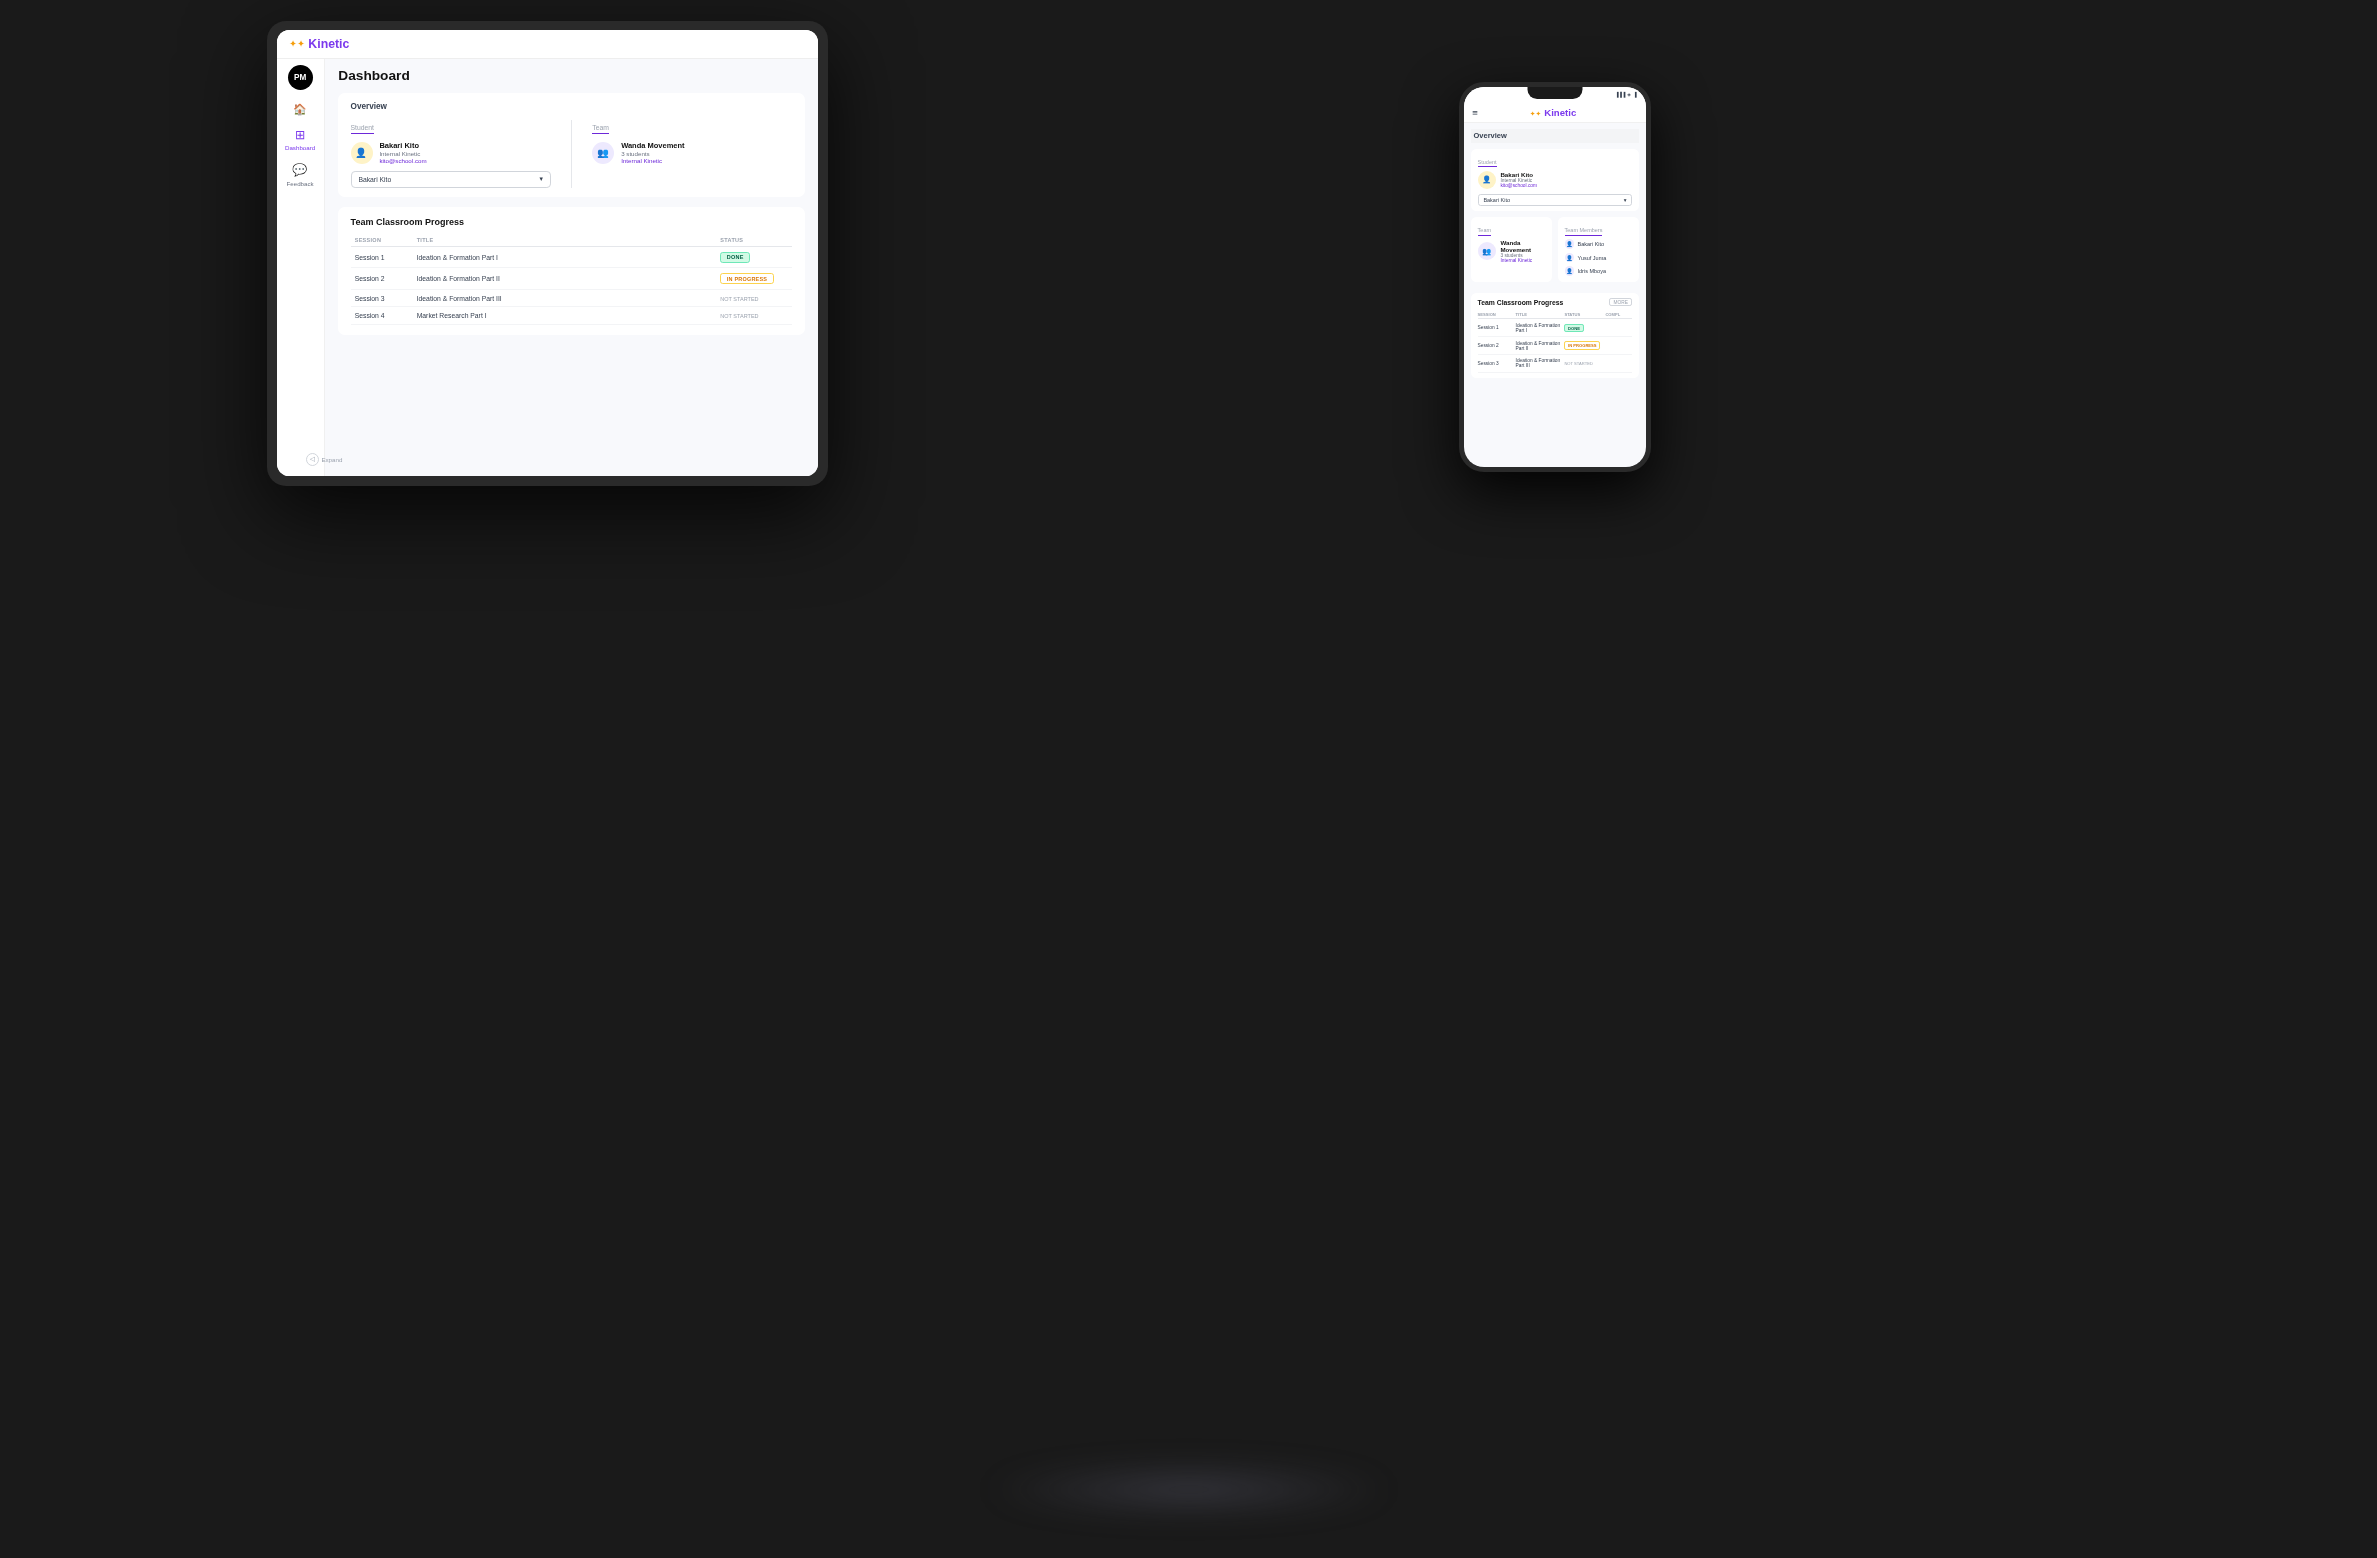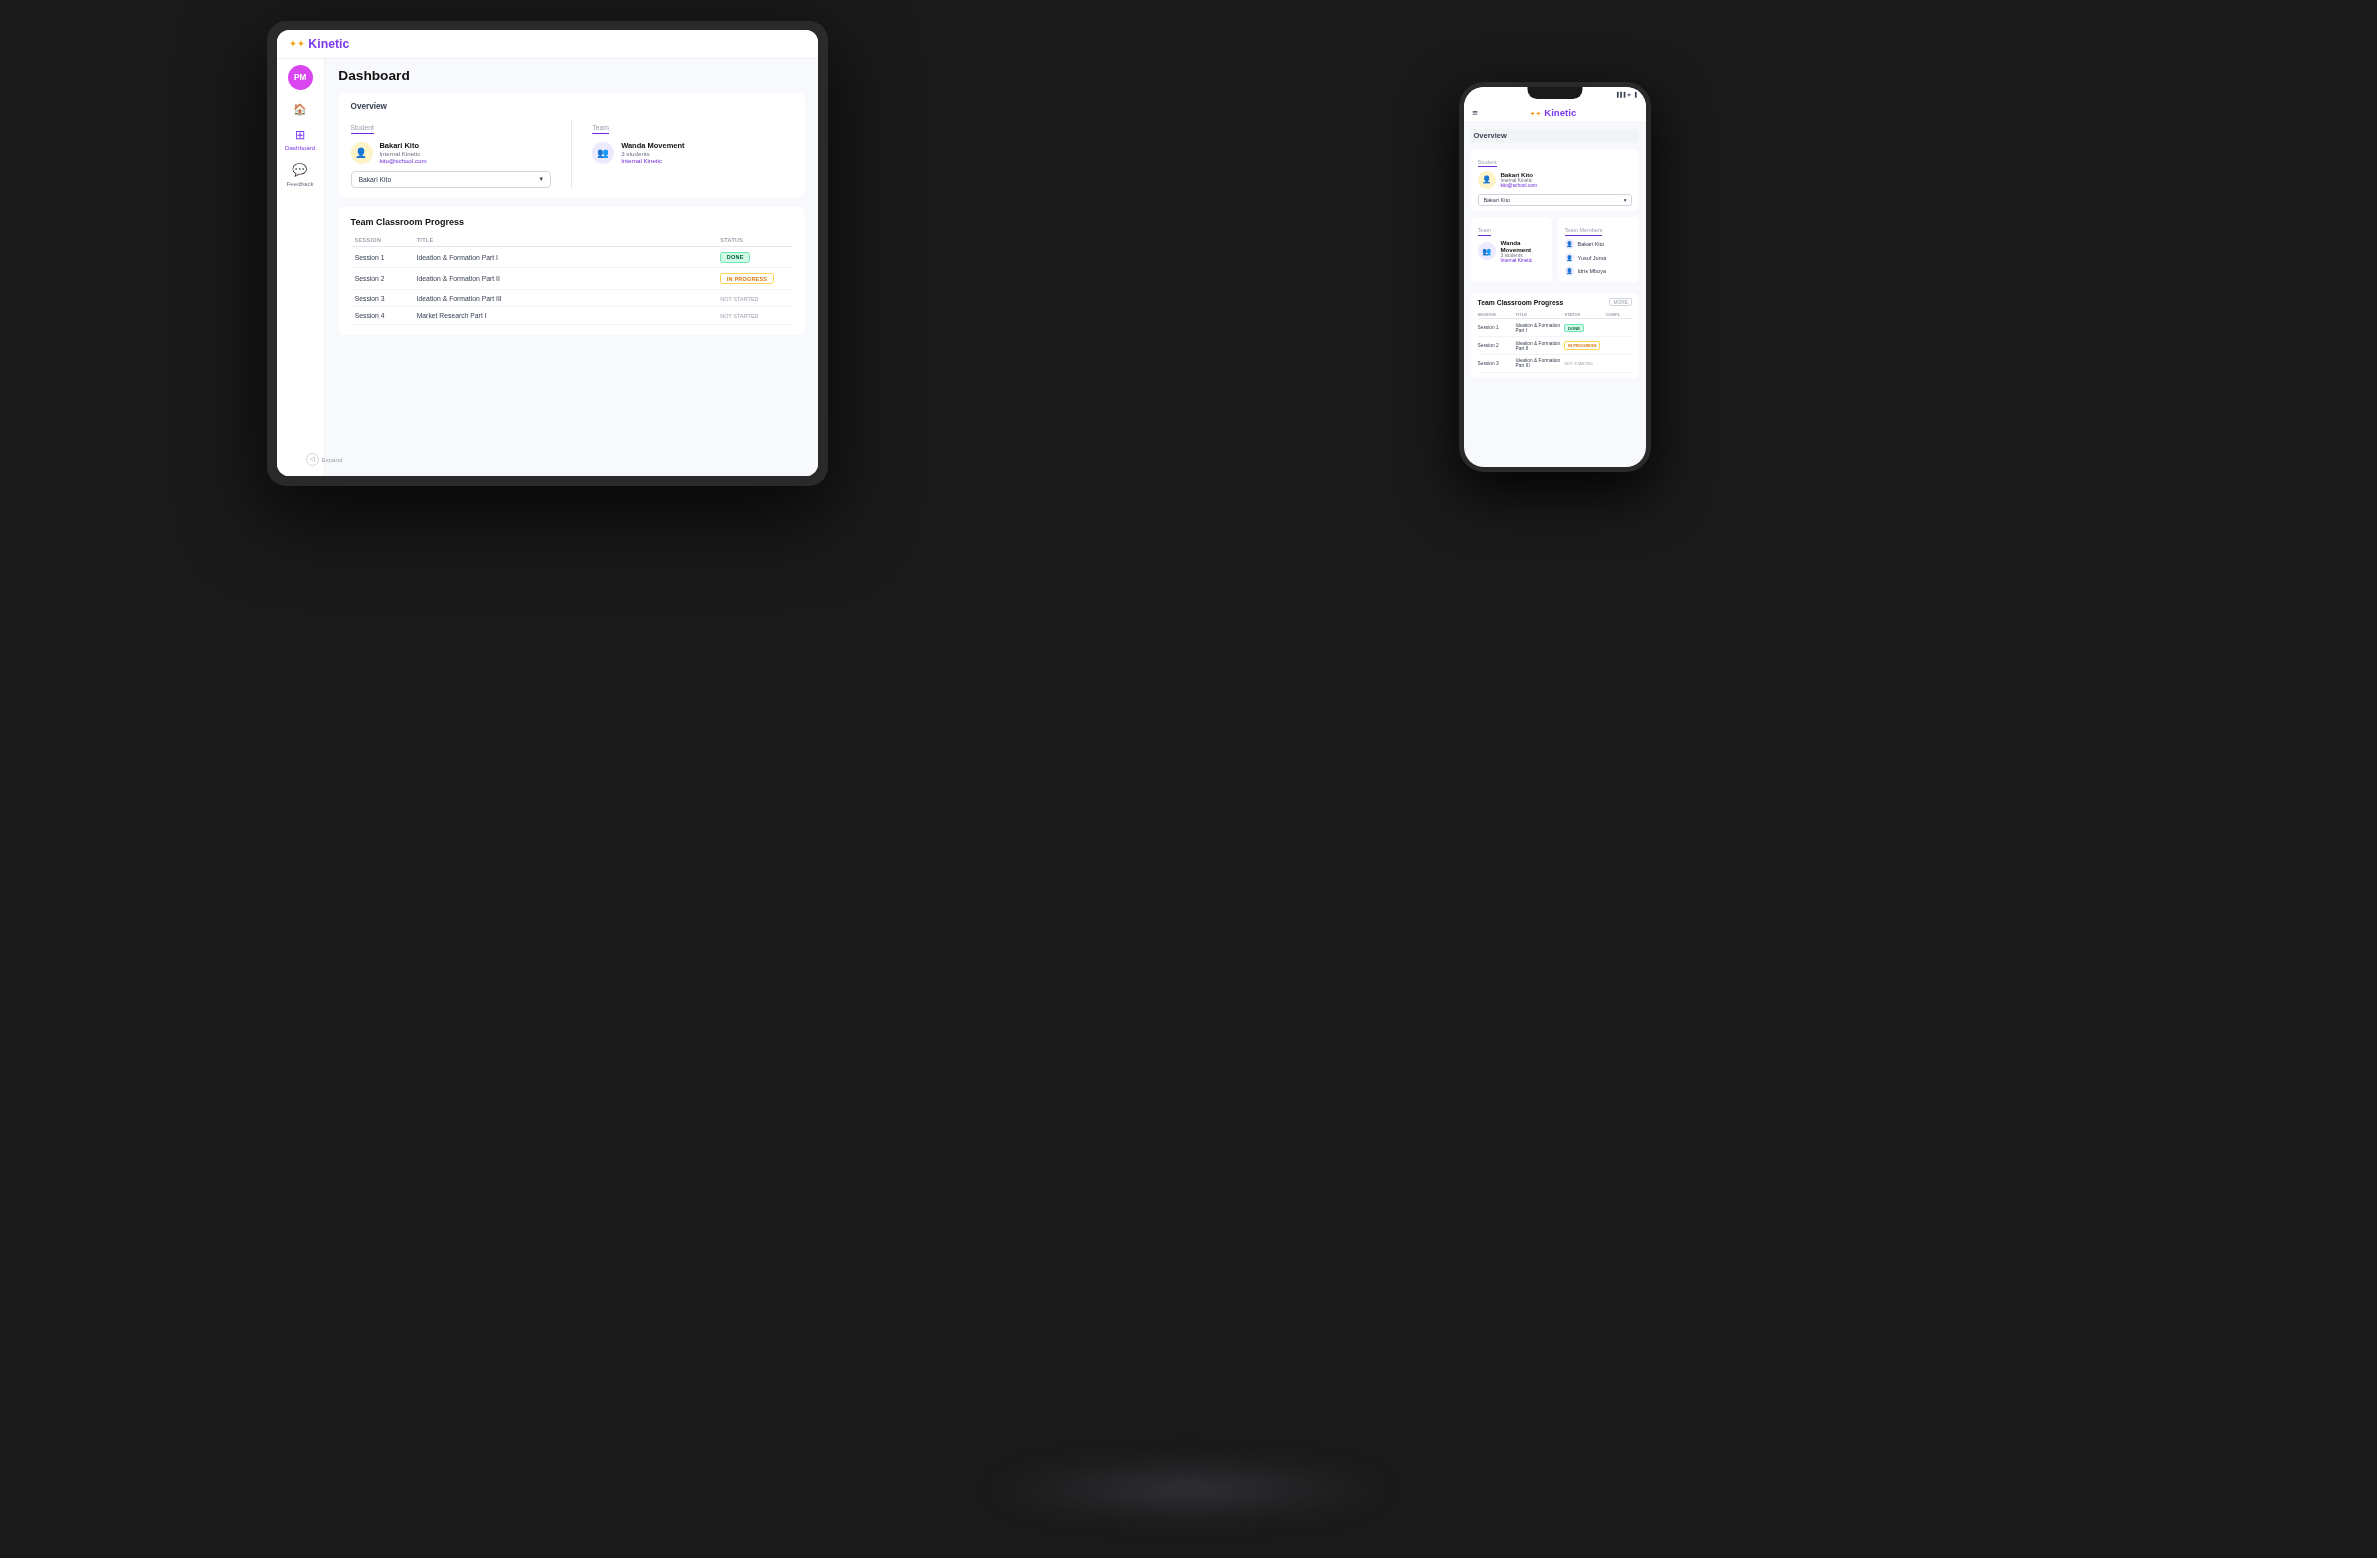--- a/index.html
+++ b/index.html
@@ -80,21 +80,21 @@
       display: flex;
       flex-direction: column;
       align-items: center;
       padding-top: 6.8px;
       gap: 12.3px;
     }
     .tablet-avatar {
       width: 25px;
       height: 25px;
       border-radius: 50%;
-      background: #d946ef;
+      background: #000000;
       color: #fff;
       display: flex;
       align-items: center;
       justify-content: center;
       font-size: 8.2px;
       font-weight: 700;
     }
     .tablet-home-icon {
       font-size: 11px;
       color: #f59e0b;

